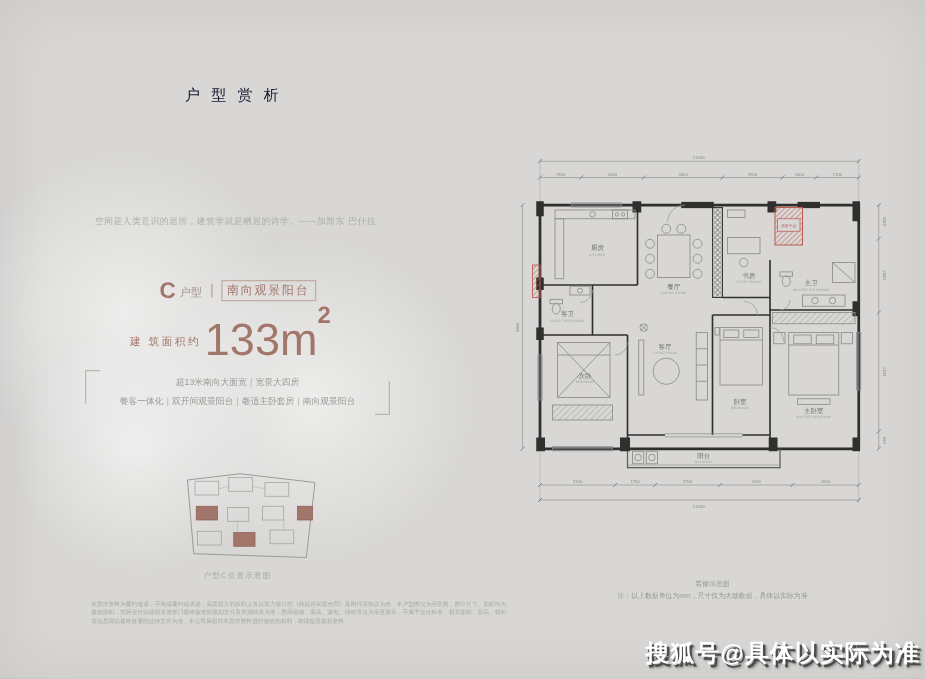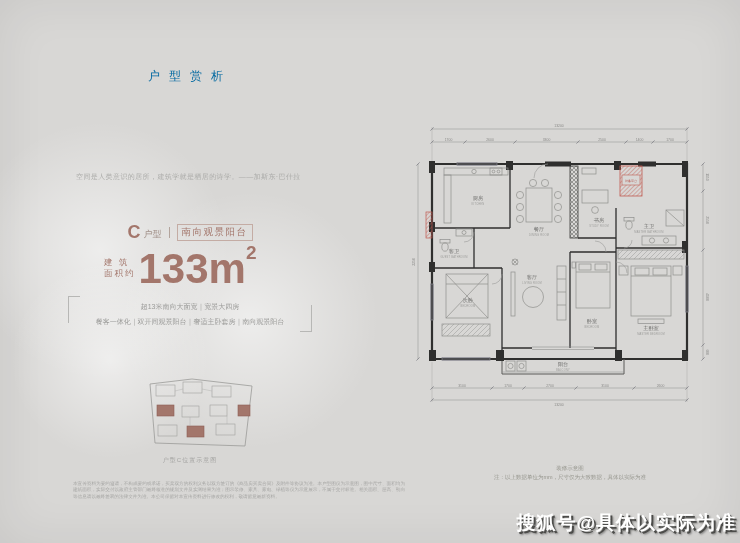--- a/index.html
+++ b/index.html
@@ -2,35 +2,35 @@
 <html><head>
 <meta charset="utf-8">
 <style>
   html,body{margin:0;padding:0;background:#c8c8c6;}
   .stage{position:relative;width:740px;height:543px;background:#d8d7d5;overflow:hidden;
          font-family:"Liberation Sans",sans-serif;box-shadow:inset 0 0 50px rgba(0,0,0,.07);}
   .blob{position:absolute;border-radius:50%;
         background:radial-gradient(circle, rgba(255,255,255,.55), rgba(255,255,255,0) 70%);}
   
   .hdr{position:absolute;top:68px;left:58px;width:264px;text-align:center;}
-  .hdr .sub{font-size:12px;letter-spacing:9px;color:#0369a1;}
+  .hdr .sub{font-size:12px;letter-spacing:9px;color:#0f172a;}
   .hdr .ttl{margin-top:8px;font-size:20px;letter-spacing:7px;color:#92918d;}
   .quote{position:absolute;top:172px;left:76px;width:268px;font-size:7px;color:#acacaa;
          letter-spacing:.4px;white-space:nowrap;}
   .unit-row{position:absolute;top:223px;left:58px;width:264px;display:flex;justify-content:center;
             align-items:center;}
   .unit-row .c{font-size:18px;font-weight:bold;color:#a3766b;line-height:1;}
   .unit-row .t{font-size:9px;color:#a2918a;margin-left:3px;margin-top:4px;}
   .unit-row .dv{width:1px;height:11px;background:#b3a49c;margin:0 7px;}
   .unit-row .ly{font-size:9.5px;color:#a3766b;letter-spacing:1.5px;border:0.5px solid #c4aca4;
                 padding:1px 4px;}
   .area-row{position:absolute;top:242px;left:104px;display:flex;align-items:flex-end;}
-  .area-pre{display:flex;flex-direction:column;color:#a3766b;font-size:8.5px;letter-spacing:2px;
+  .area-pre{display:flex;flex-direction:row;color:#a3766b;font-size:8.5px;letter-spacing:2px;
             margin-bottom:9px;margin-right:3px;line-height:11px;}
-  .area-val{font-size:42px;font-weight:bold;color:#a3766b;line-height:.9;}
+  .area-val{font-size:36px;font-weight:normal;color:#a3766b;line-height:.9;}
   .area-sup{font-size:19px;font-weight:bold;color:#a3766b;margin-bottom:24px;}
   .features{position:absolute;top:296px;left:68px;width:244px;text-align:center;
             font-size:7px;color:#9a9a98;line-height:15px;padding:3px 0;}
   .features .bl{position:absolute;left:0;top:0;width:11px;height:26px;
                 border-left:1px solid #b7b7b5;border-top:1px solid #b7b7b5;}
   .features .br{position:absolute;right:0;bottom:0;width:11px;height:26px;
                 border-right:1px solid #b7b7b5;border-bottom:1px solid #b7b7b5;}
   .keyplan{position:absolute;top:377px;left:142px;}
   .keycap{position:absolute;top:456px;left:58px;width:264px;text-align:center;font-size:6px;
           color:#a3a3a1;letter-spacing:1px;}

